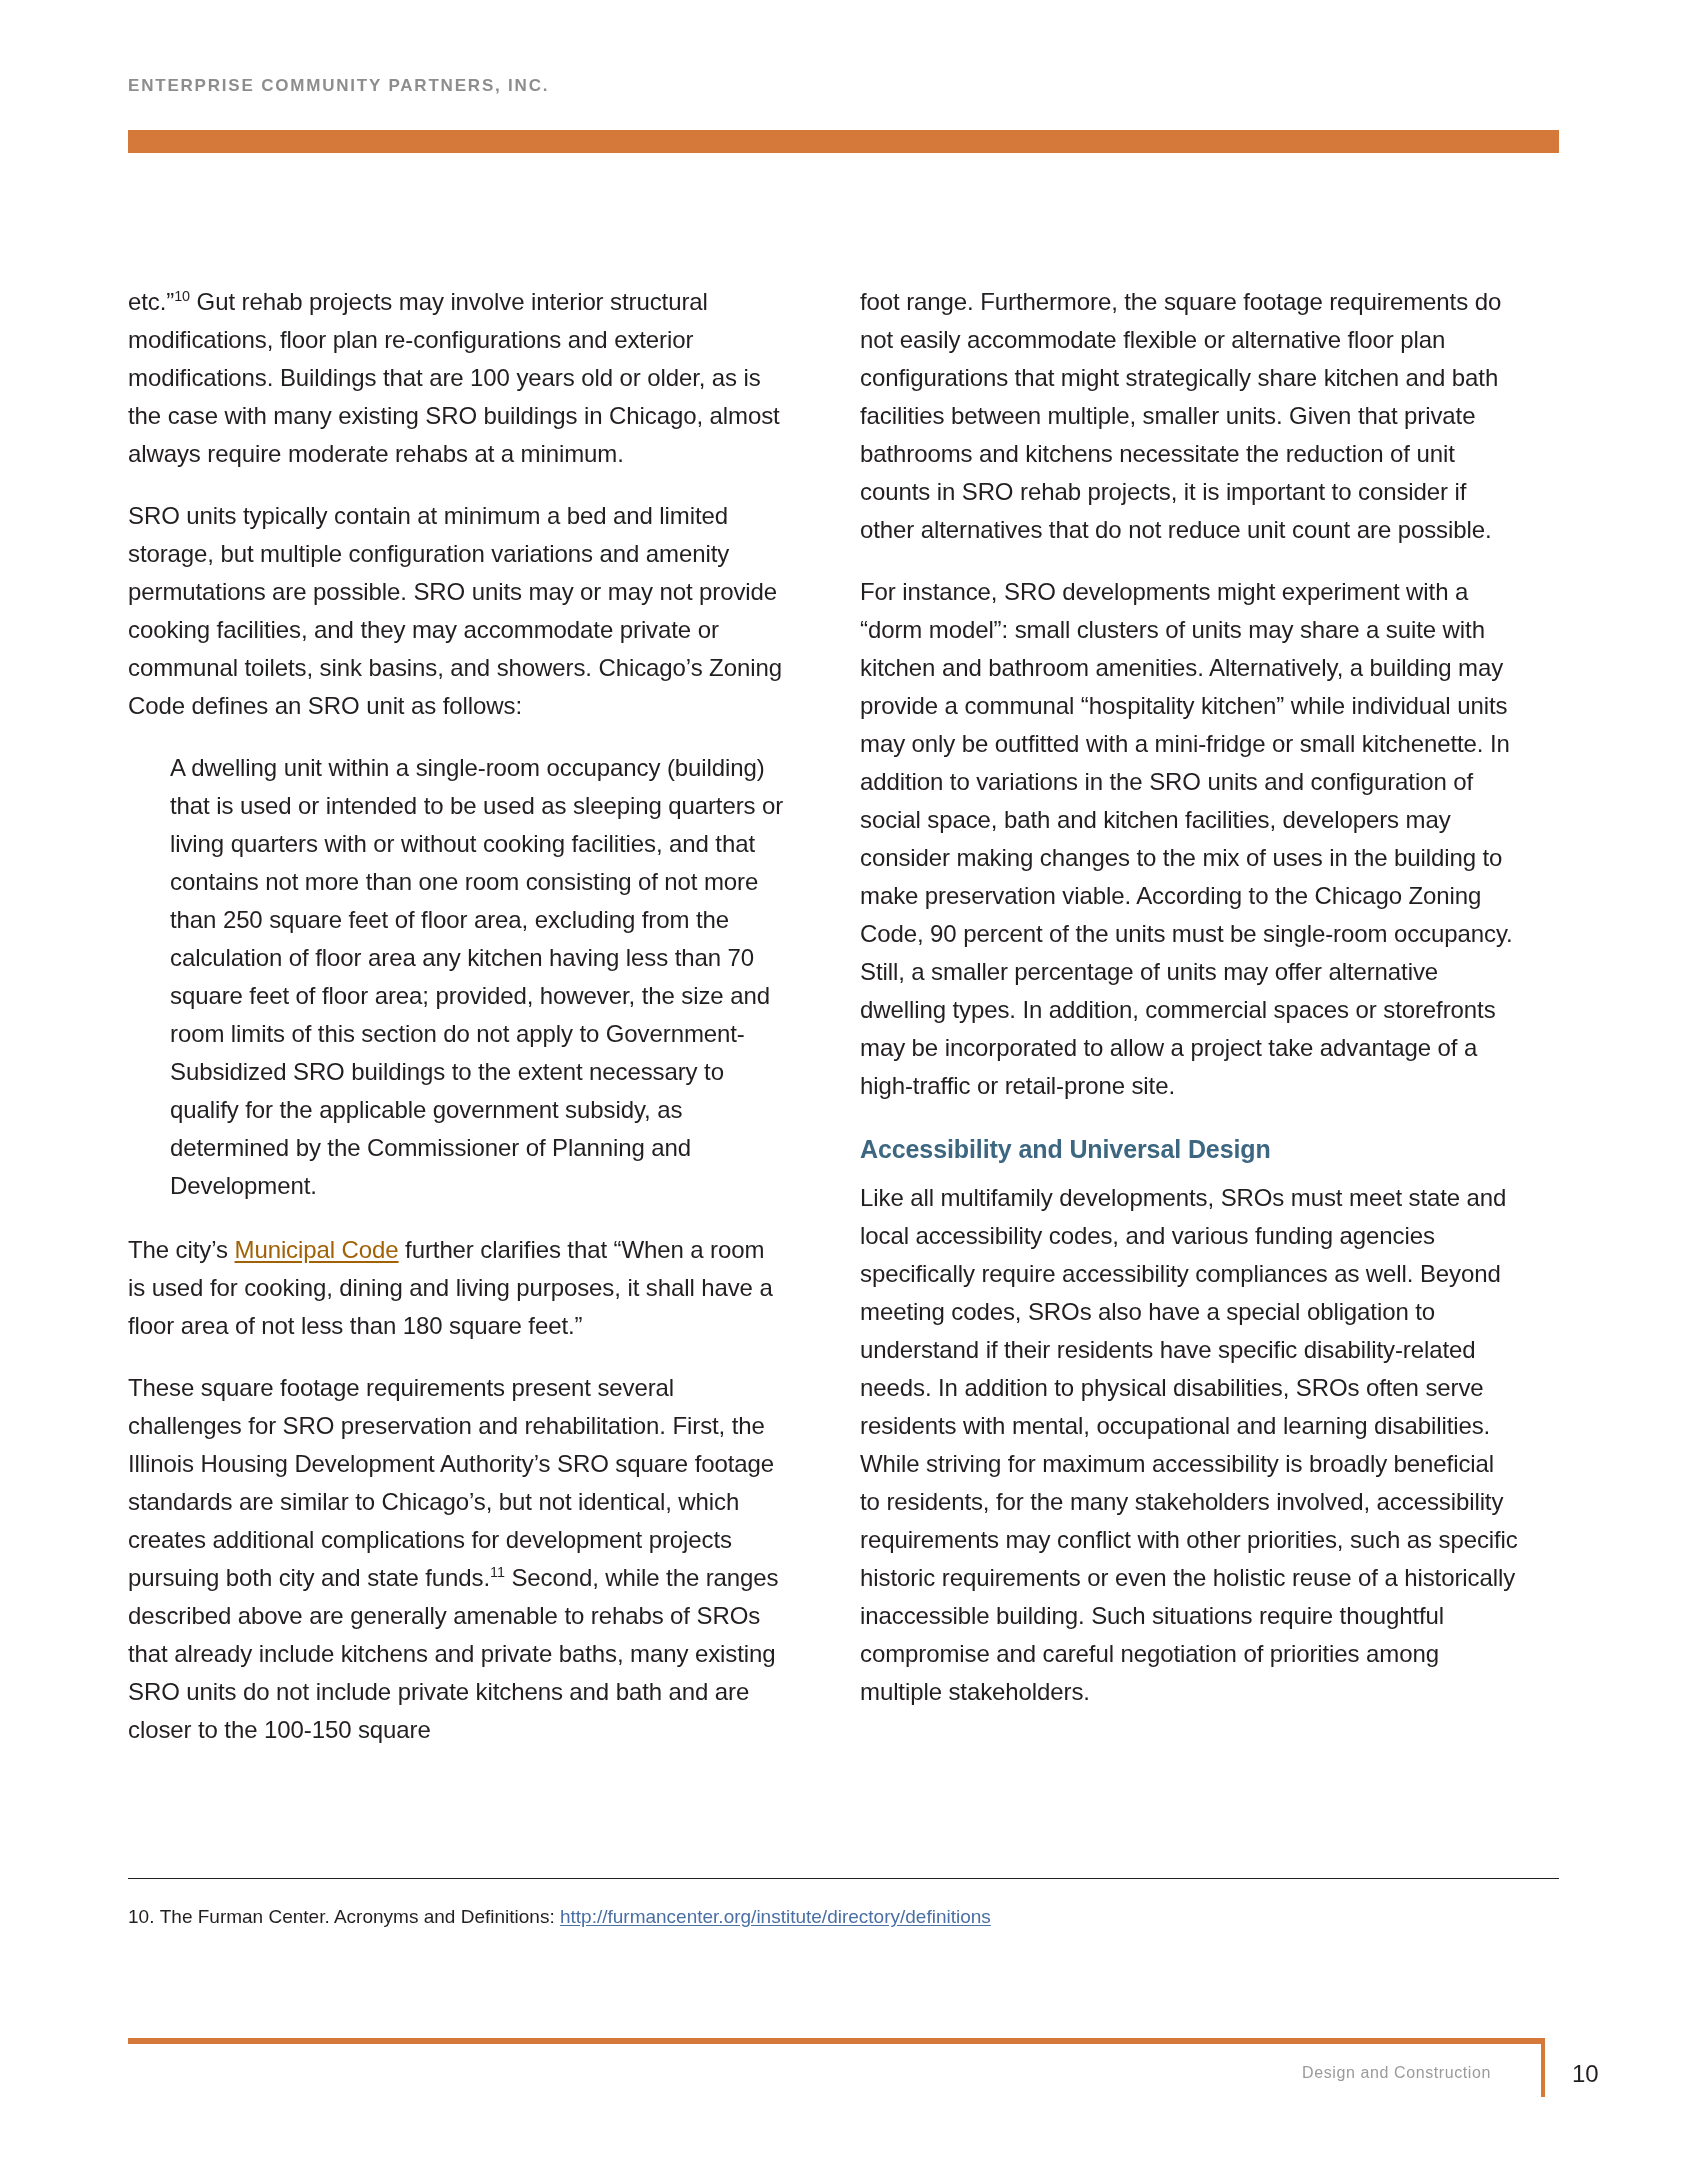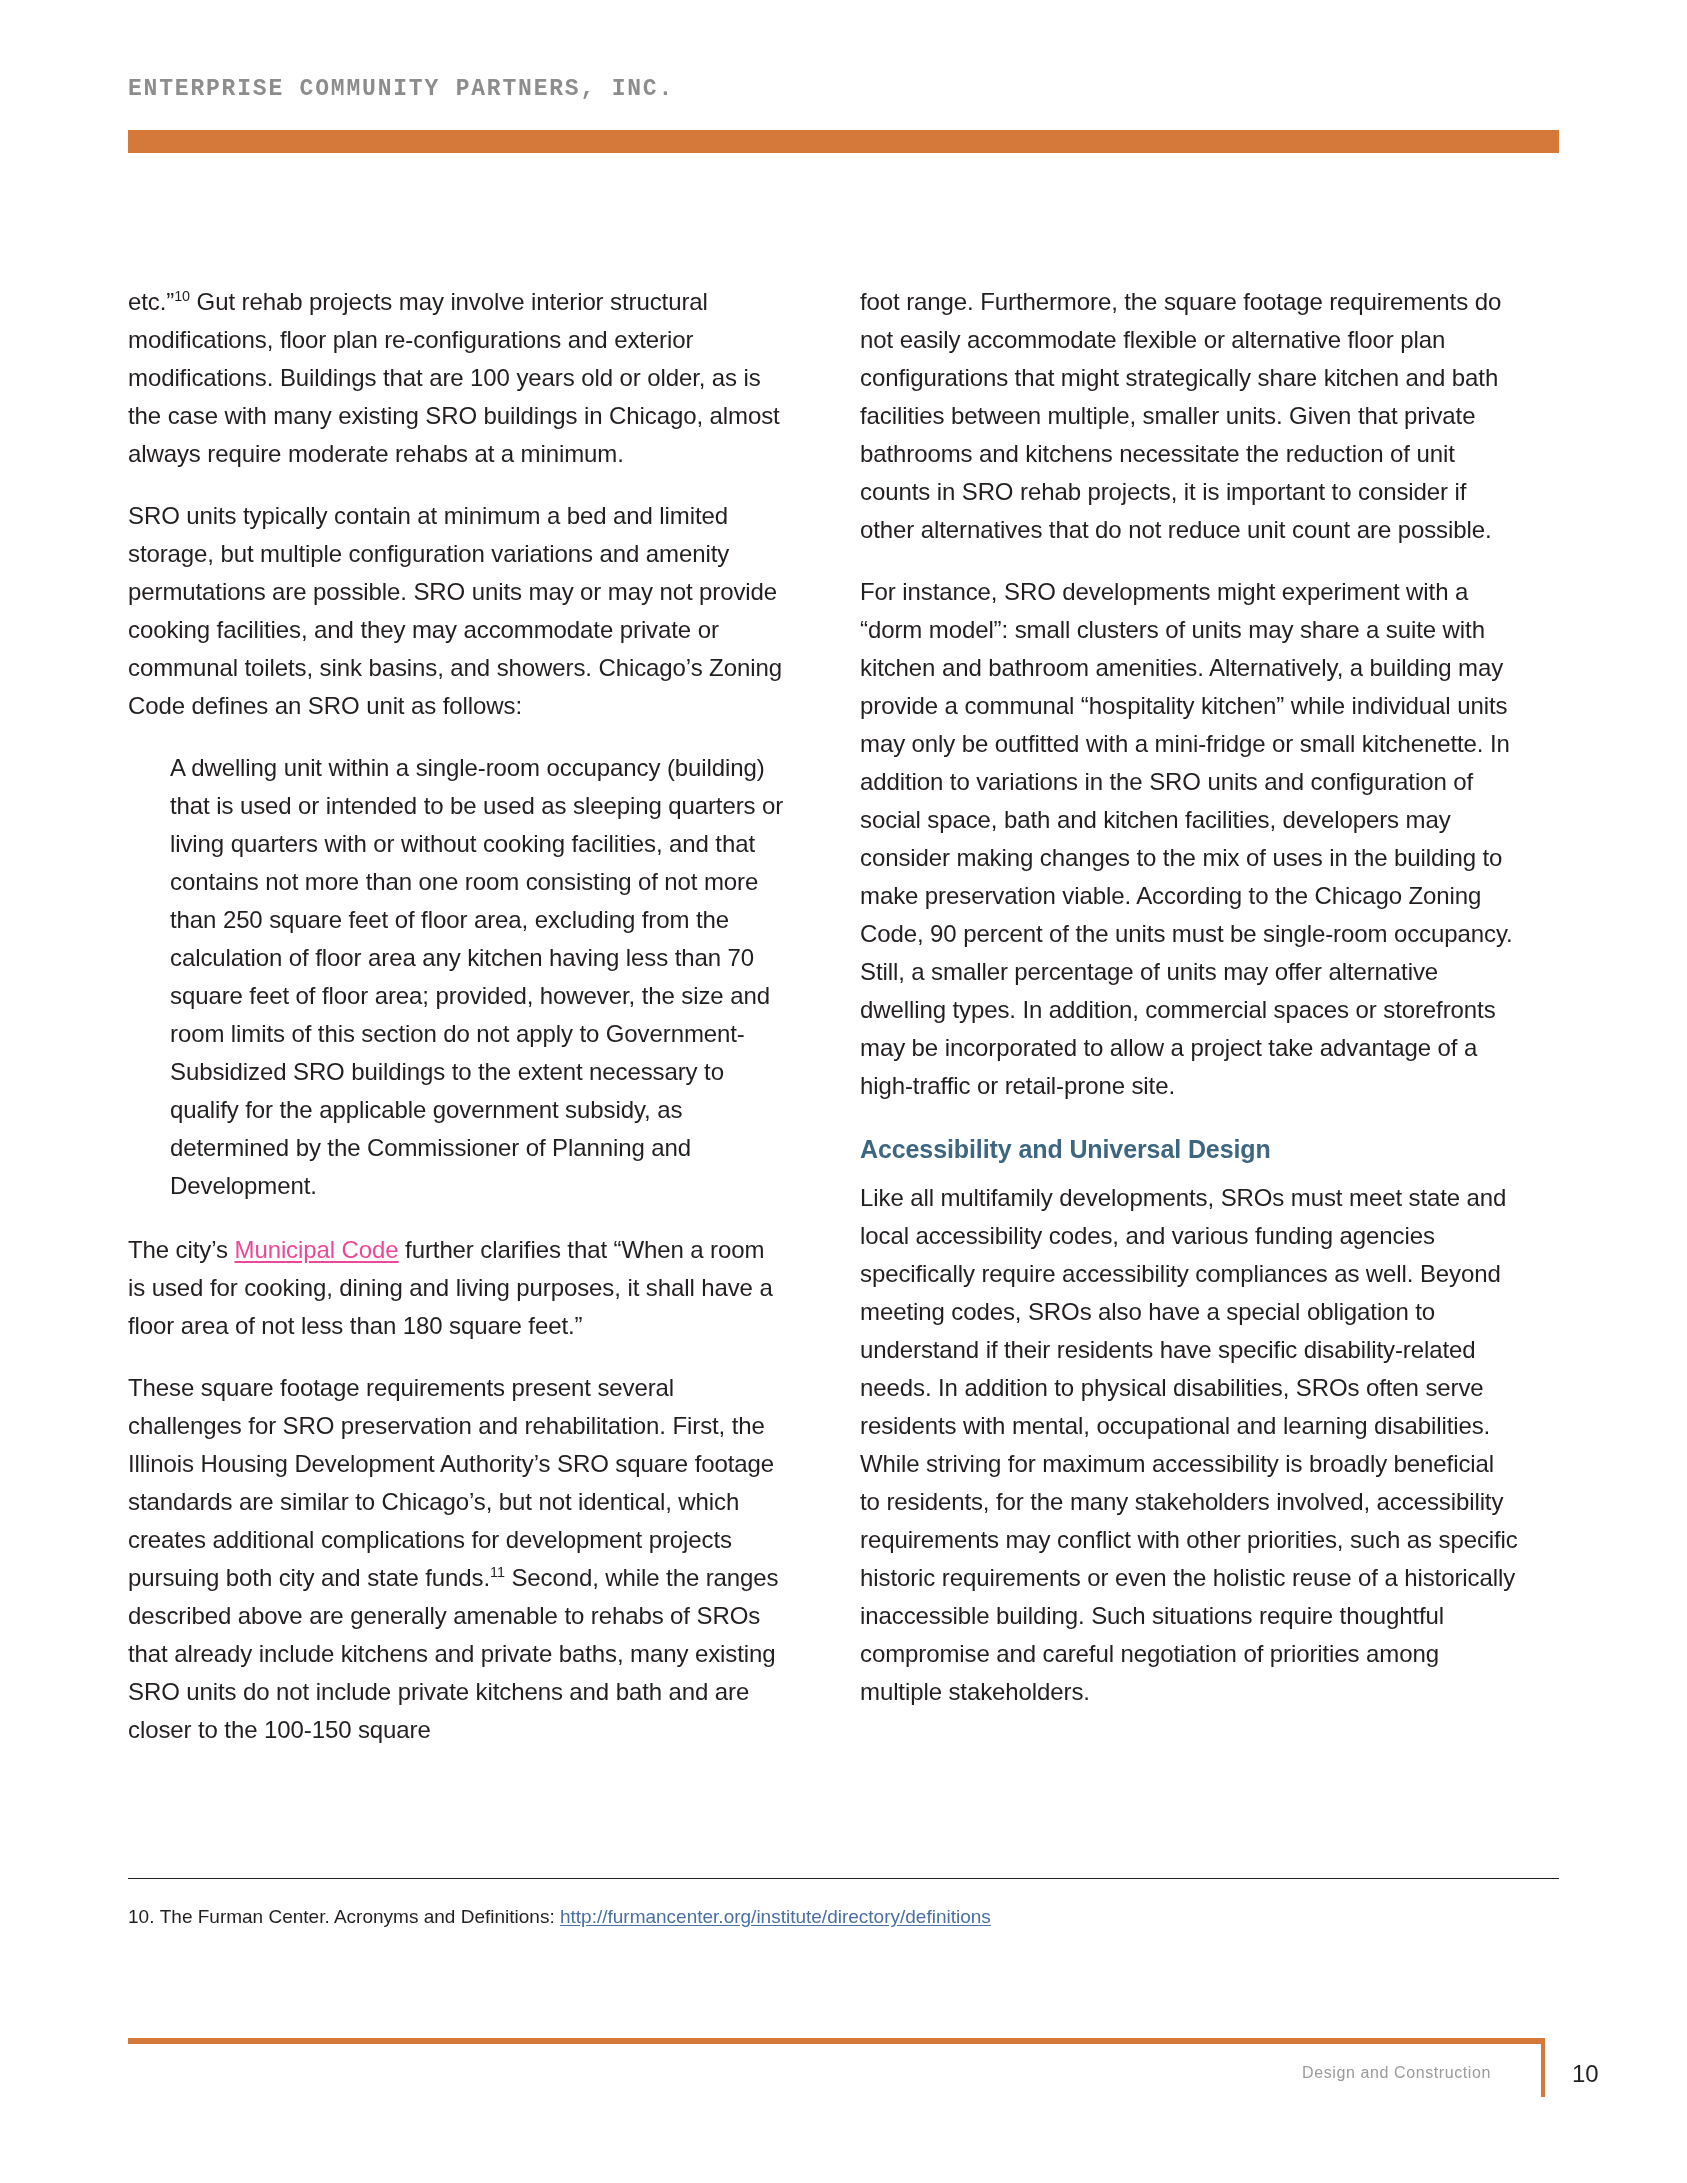--- a/index.html
+++ b/index.html
@@ -22,26 +22,25 @@
     width: 1687px;
     height: 2183px;
     background: #ffffff;
   }
 
   
   .masthead {
     position: absolute;
     left: 128px;
     top: 76px;
-    font-size: 23px;
+    font-size: 17px;
     font-weight: bold;
     letter-spacing: 1.8px;
     color: #8d8d8d;
     white-space: nowrap;
-    font-family: Liberation Mono, monospace;
   }
 
   .header-rule {
     position: absolute;
     left: 128px;
     top: 130px;
     width: 1431px;
     height: 23px;
     background: #d4793a;
   }
@@ -99,21 +98,21 @@
     margin-top: 1px;
   }
 
   sup.fn {
     font-size: 0.60em;
     vertical-align: super;
     line-height: 0;
   }
 
   a.inline-link {
-    color: #ec4899;
+    color: #a16207;
     text-decoration: underline;
     text-underline-offset: 3.4px;
   }
 
   
   .footnote-rule {
     position: absolute;
     left: 128px;
     top: 1878px;
     width: 1431px;

